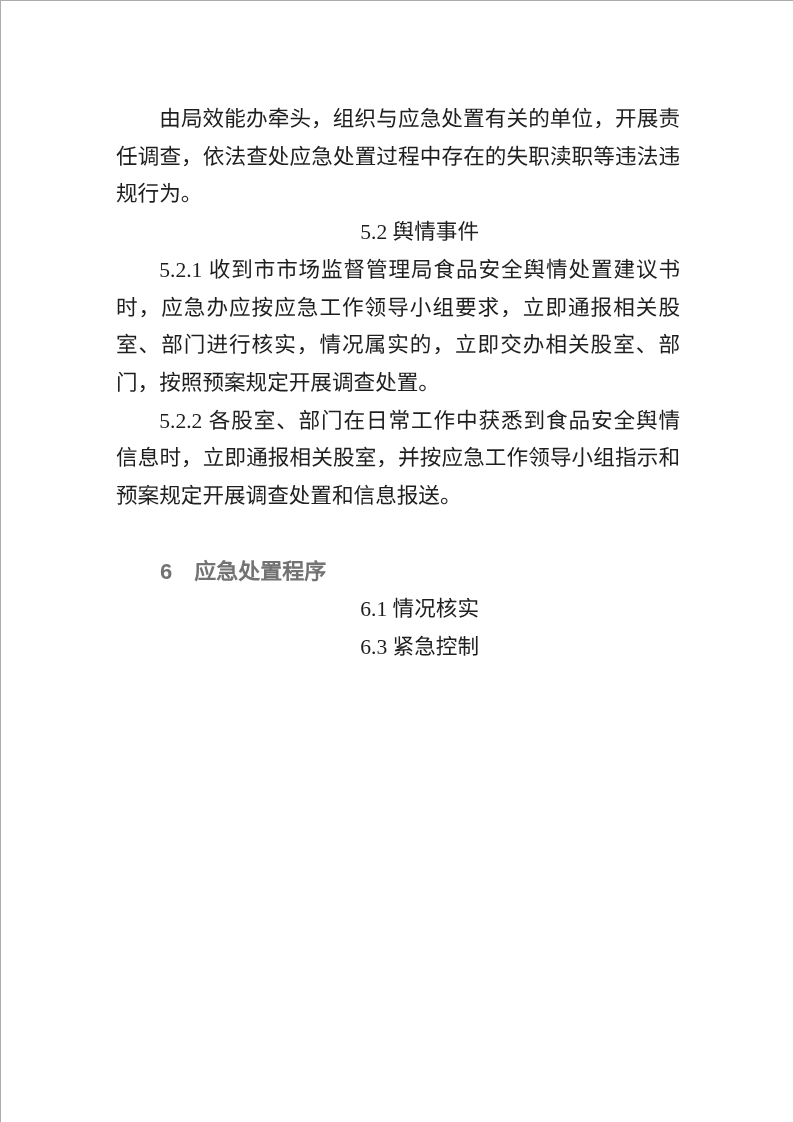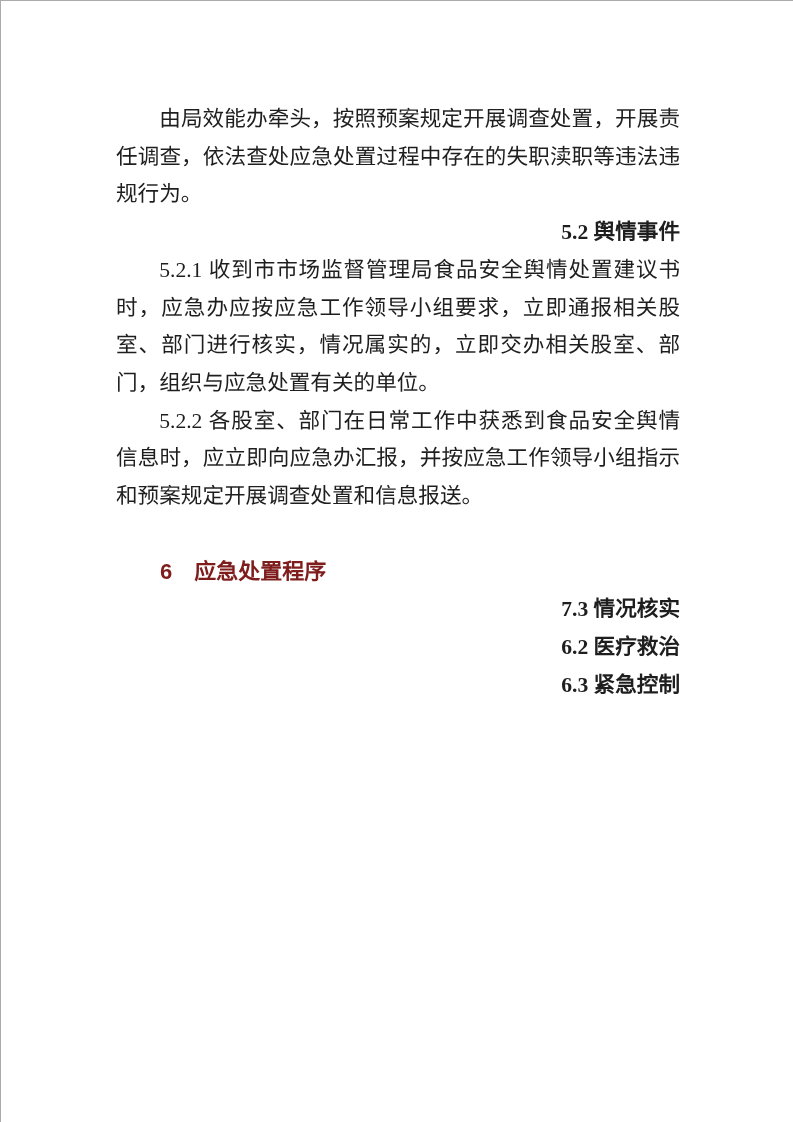--- a/index.html
+++ b/index.html
@@ -31,41 +31,39 @@
     font-size: 21.6px;
     line-height: 37.7px;
     letter-spacing: 0;
     margin: 0;
   }
   .body-para {
     text-align: justify;
     text-indent: 2em;
   }
   .sub-heading {
-    text-align: right;
+    text-align: center;
     text-indent: 2em;
-    font-weight: bold;
   }
   .chapter-heading {
     margin-top: 37.7px !important;
     text-align: left;
     text-indent: 2em;
     font-family: "Liberation Sans", "DejaVu Sans", sans-serif;
     font-weight: bold;
     font-size: 22px !important;
-    color: #7f1d1d;
+    color: #737373;
   }
 </style>
 </head>
 <body>
 
 <div class="page">
   <div class="content">
-    <p class="body-para">由局效能办牵头，按照预案规定开展调查处置，开展责任调查，依法查处应急处置过程中存在的失职渎职等违法违规行为。</p>
+    <p class="body-para">由局效能办牵头，组织与应急处置有关的单位，开展责任调查，依法查处应急处置过程中存在的失职渎职等违法违规行为。</p>
     <p class="sub-heading">5.2 舆情事件</p>
-    <p class="body-para">5.2.1 收到市市场监督管理局食品安全舆情处置建议书时，应急办应按应急工作领导小组要求，立即通报相关股室、部门进行核实，情况属实的，立即交办相关股室、部门，组织与应急处置有关的单位。</p>
-    <p class="body-para">5.2.2 各股室、部门在日常工作中获悉到食品安全舆情信息时，应立即向应急办汇报，并按应急工作领导小组指示和预案规定开展调查处置和信息报送。</p>
+    <p class="body-para">5.2.1 收到市市场监督管理局食品安全舆情处置建议书时，应急办应按应急工作领导小组要求，立即通报相关股室、部门进行核实，情况属实的，立即交办相关股室、部门，按照预案规定开展调查处置。</p>
+    <p class="body-para">5.2.2 各股室、部门在日常工作中获悉到食品安全舆情信息时，立即通报相关股室，并按应急工作领导小组指示和预案规定开展调查处置和信息报送。</p>
     <p class="chapter-heading">6　应急处置程序</p>
-    <p class="sub-heading">7.3 情况核实</p>
-    <p class="sub-heading">6.2 医疗救治</p>
+    <p class="sub-heading">6.1 情况核实</p>
     <p class="sub-heading">6.3 紧急控制</p>
   </div>
 </div>
 
 </body></html>

